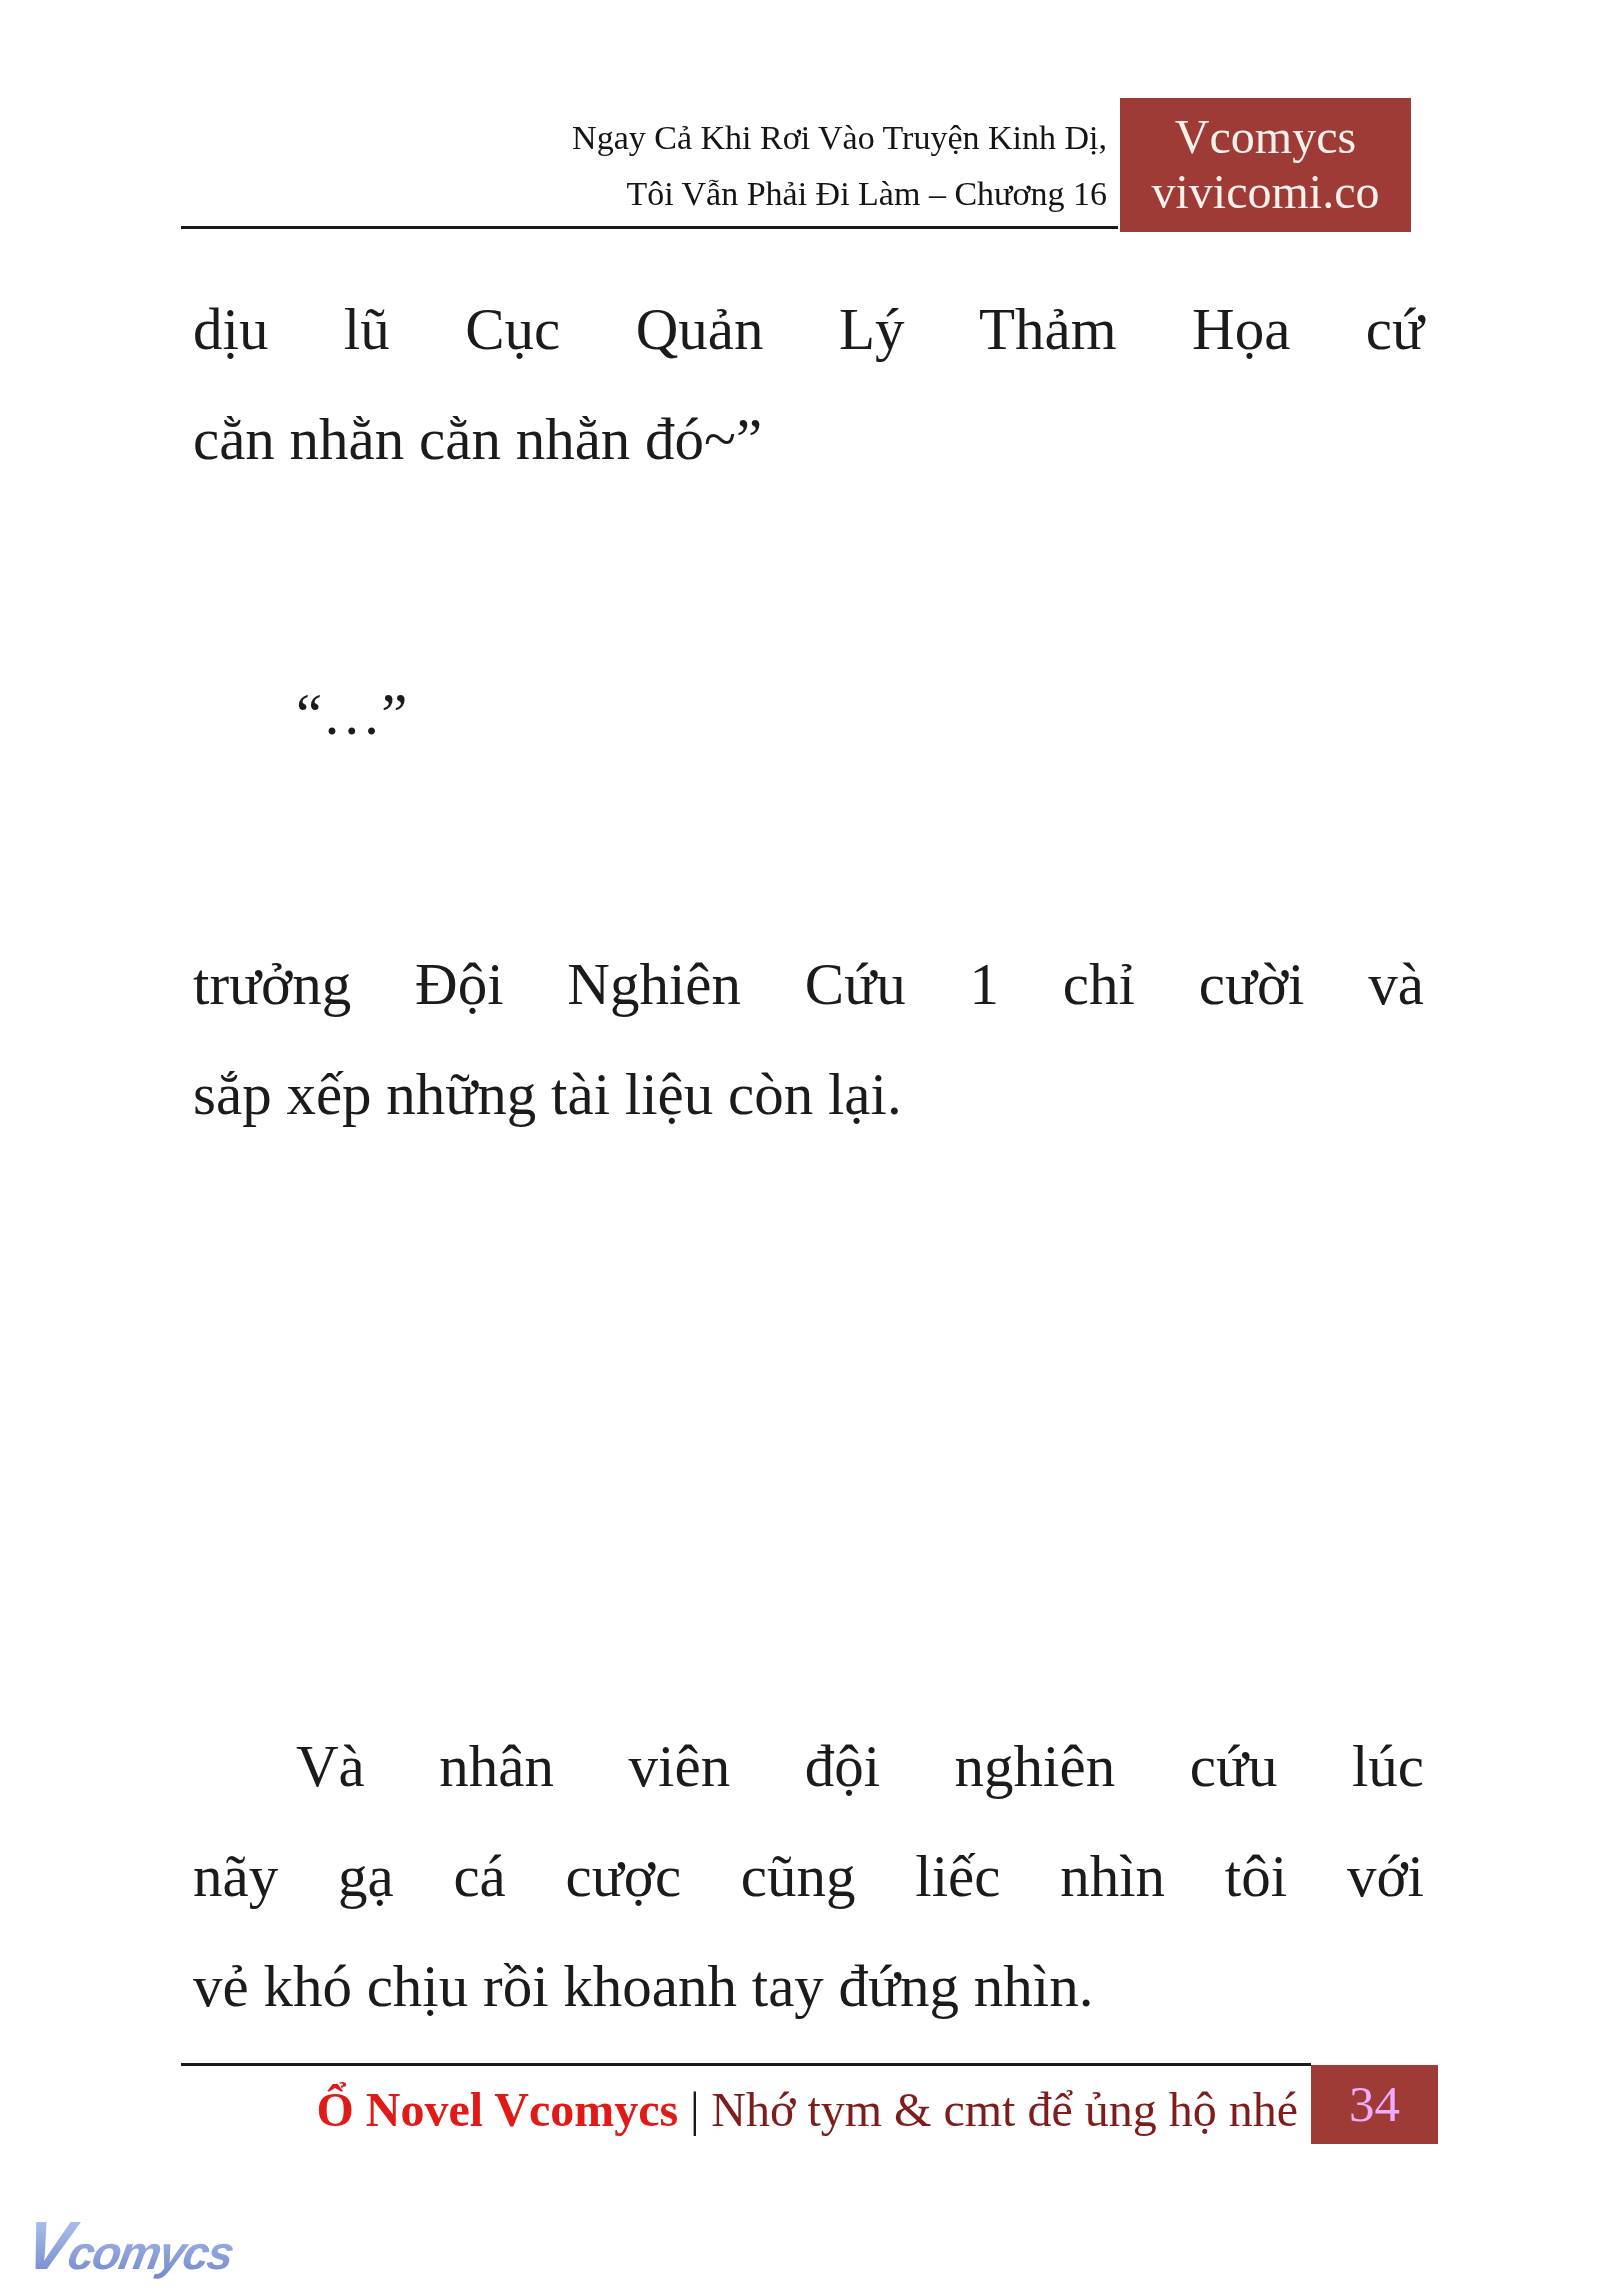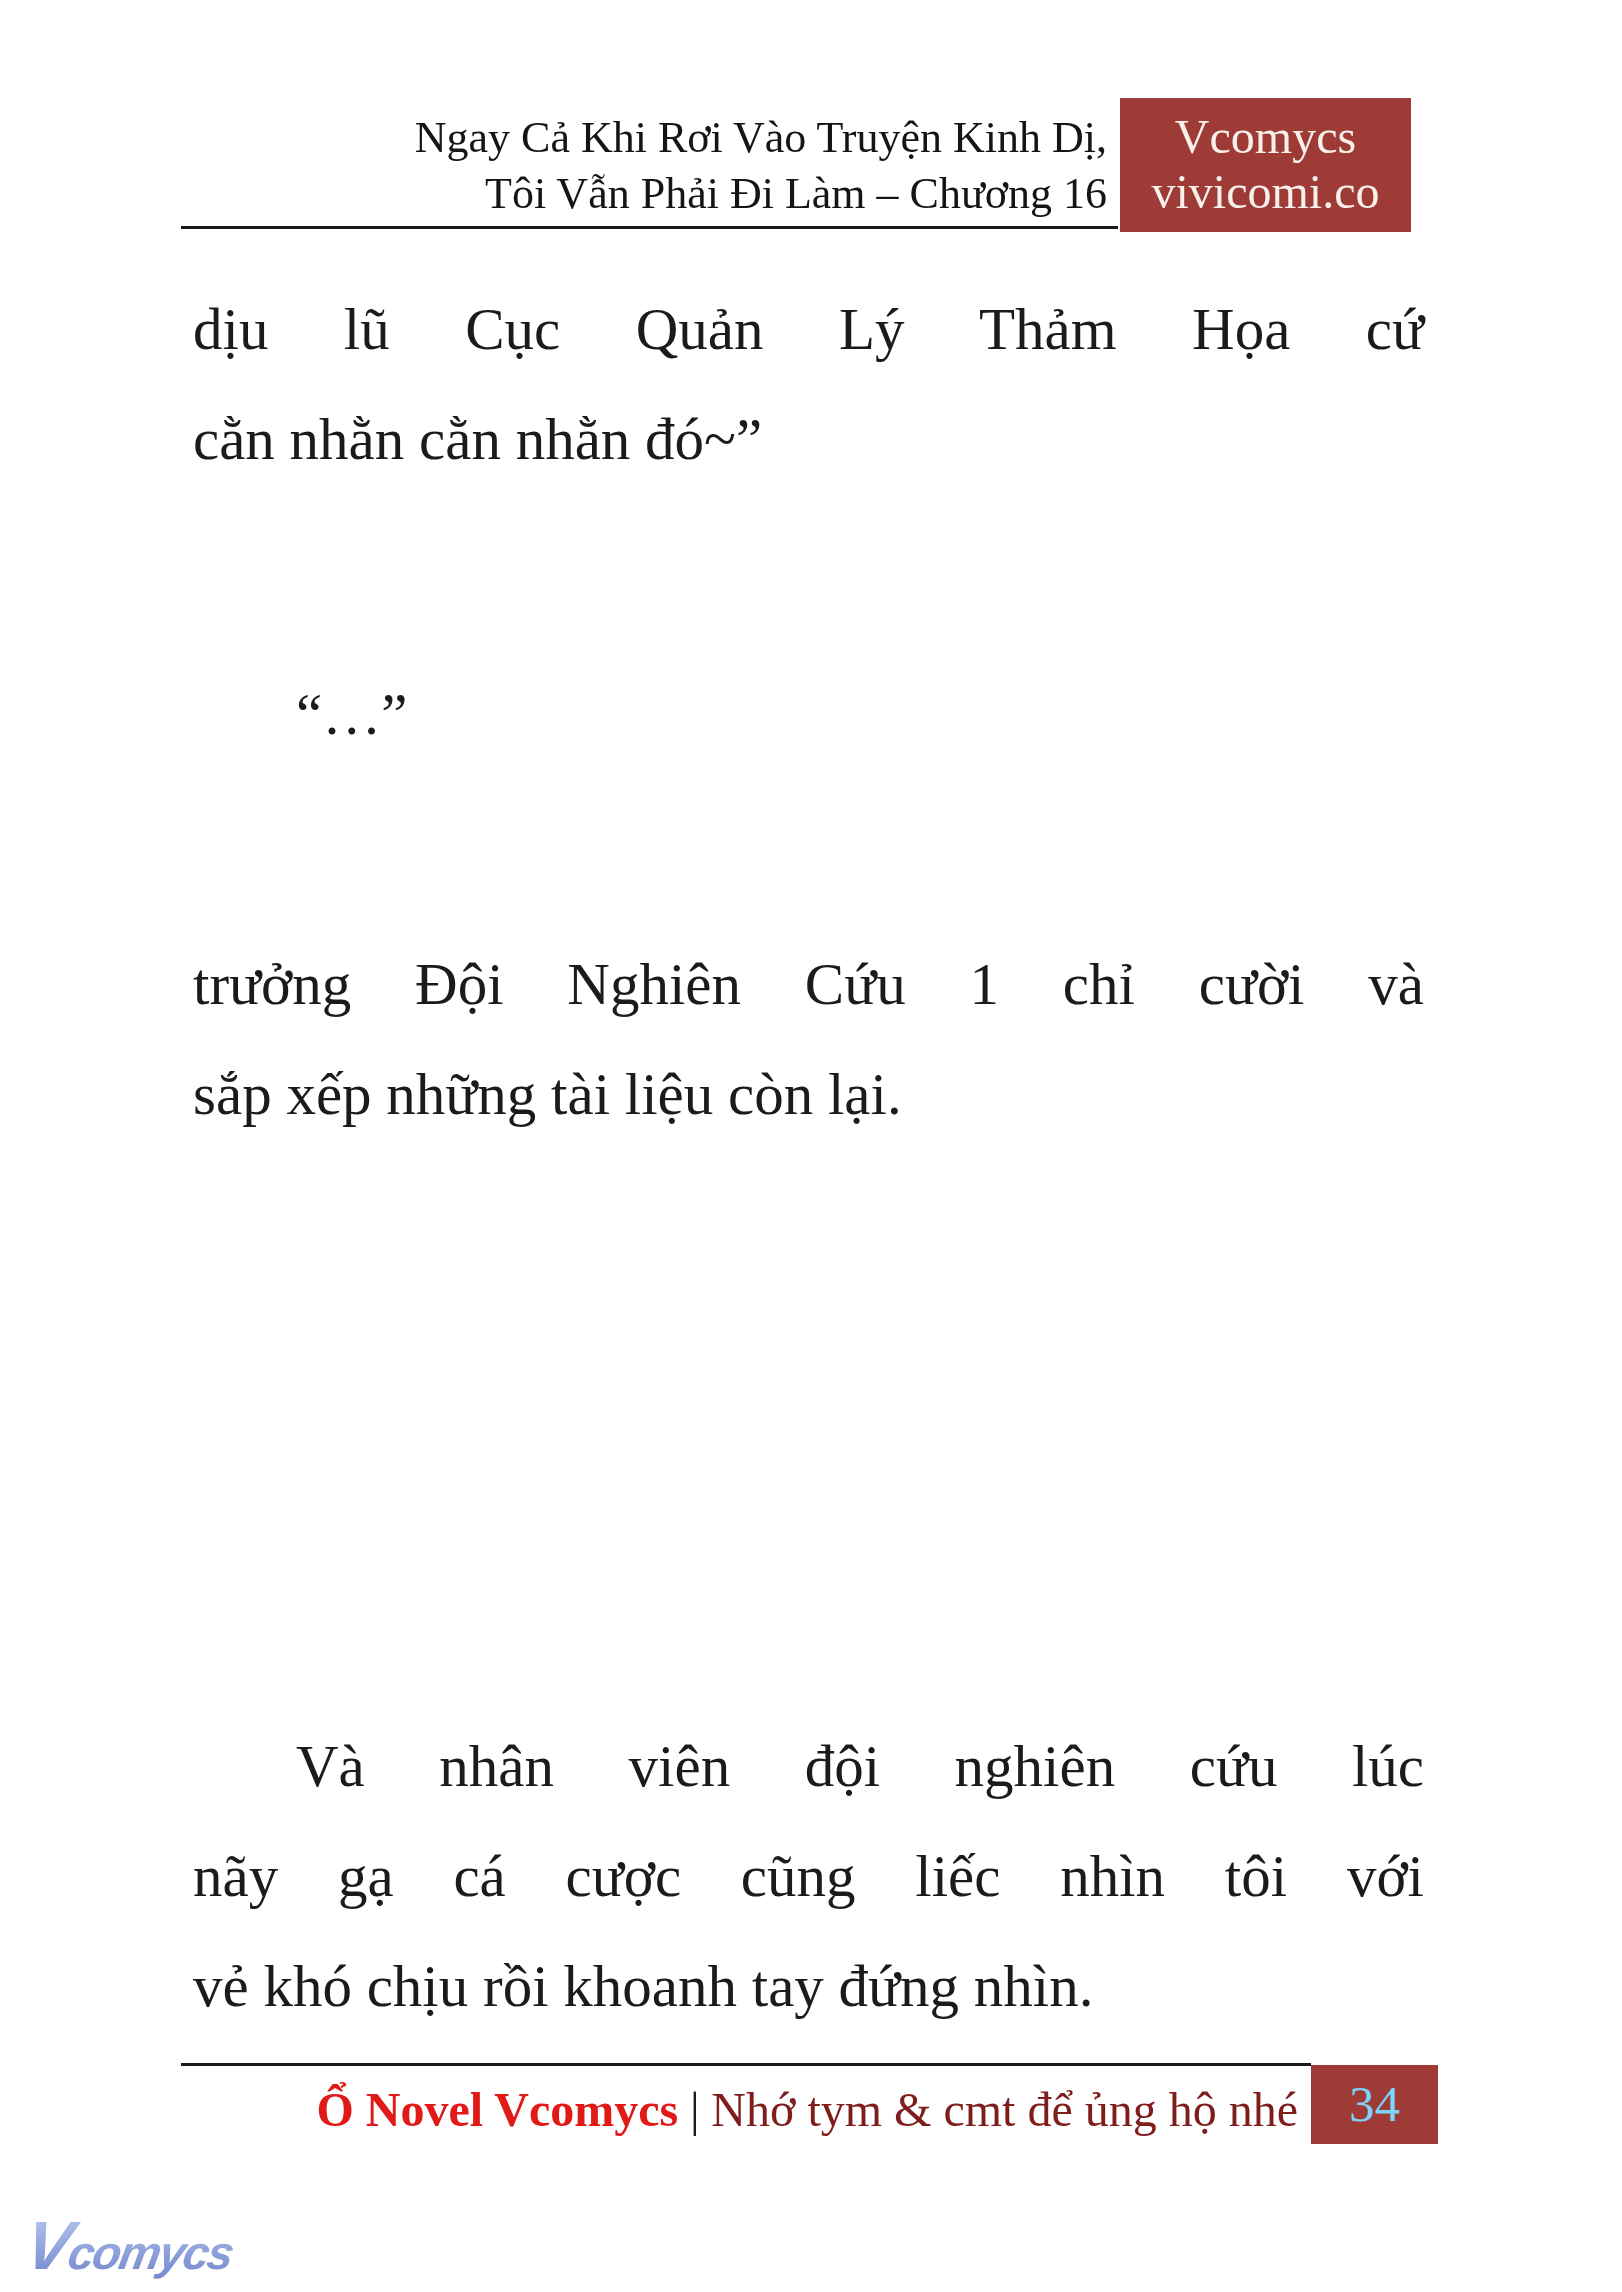--- a/index.html
+++ b/index.html
@@ -9,21 +9,21 @@
     margin:0 auto;
     background:#ffffff;
     font-family:"Liberation Serif", serif;
     overflow:hidden;
   }
 
   
   .header-title {
     position:absolute; left:181px; top:110px; width:926px;
     text-align:right; color:#151515;
-    font-size:44px; line-height:56px; white-space:nowrap;
+    font-size:34px; line-height:56px; white-space:nowrap;
   }
   .brand-box {
     position:absolute; left:1120px; top:98px; width:291px; height:134px;
     background:#9e3b37; color:#f8f1eb;
     text-align:center; font-size:48px; line-height:55px;
     padding-top:10.8px; box-sizing:border-box;
   }
   .header-rule {
     position:absolute; left:181px; top:226px; width:937px; height:2.9px;
     background:#1a1a1a;
@@ -47,21 +47,21 @@
   .footer-line {
     position:absolute; left:181px; top:2079px; width:1117px;
     text-align:right; font-size:48px; line-height:61px; white-space:nowrap;
     color:#141414;
   }
   .f-brand { color:#e01b17; font-weight:bold; }
   .f-sep   { color:#1a1a1a; padding:0 11.8px; font-weight:normal; }
   .f-msg   { color:#7f1d1d; }
   .page-box {
     position:absolute; left:1311px; top:2065px; width:127px; height:79px;
-    background:#9e3b37; color:#7dd3fc;
+    background:#9e3b37; color:#f0abfc;
     text-align:center; font-size:51px; line-height:79px;
   }
 
   
   .watermark {
     position:absolute; left:19.6px; top:2203px; width:255px; height:88px;
   }
 </style>
 </head>
 <body>

